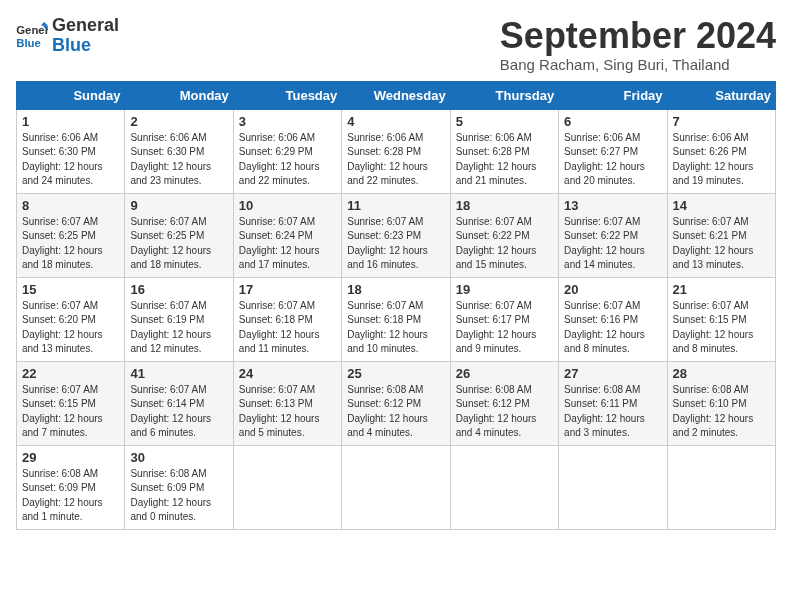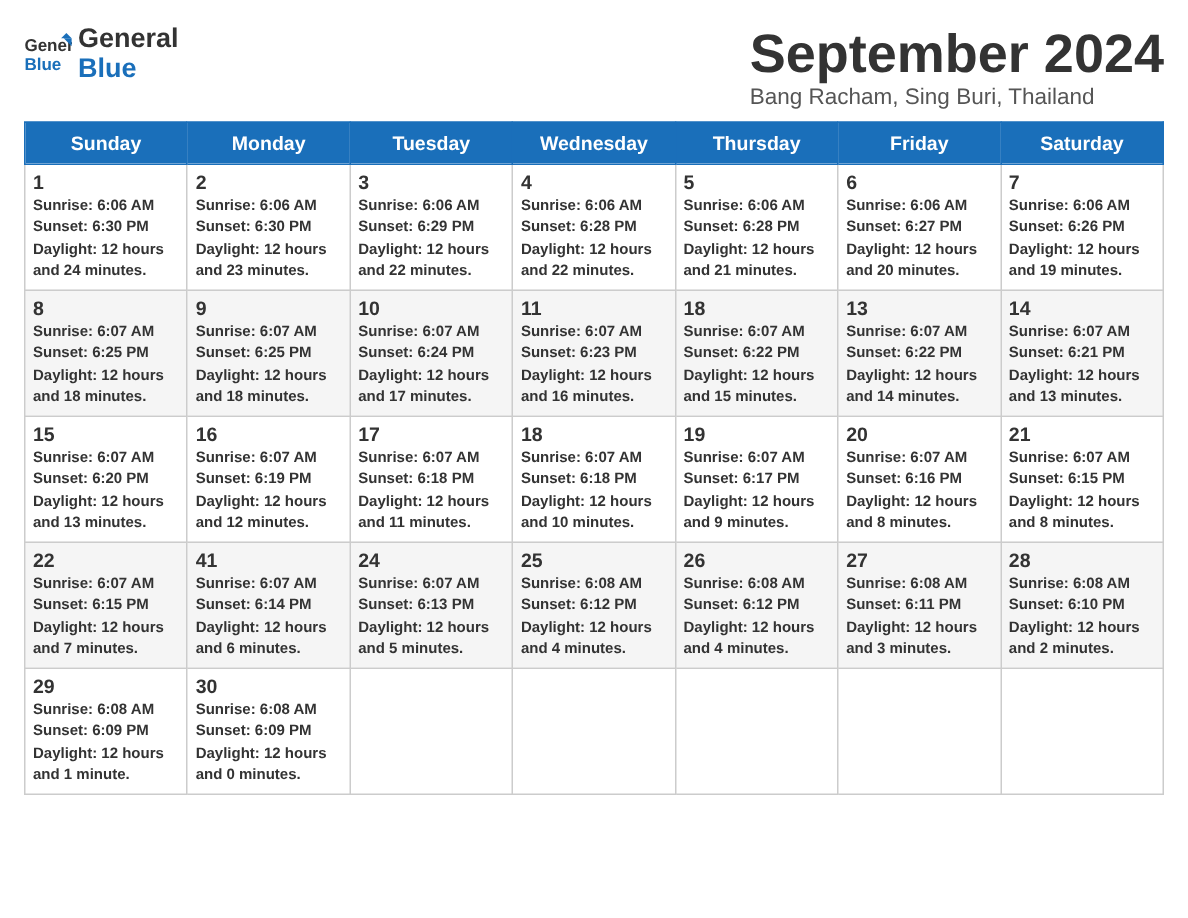--- a/index.html
+++ b/index.html
@@ -41,21 +41,21 @@
       width: 100%;
       border-collapse: collapse;
       table-layout: fixed;
     }
     .calendar-table th {
       background-color: #1a6fba;
       color: #fff;
       font-size: 13px;
       font-weight: bold;
       padding: 6px 4px;
-      text-align: center;
+      text-align: right;
       border: 1px solid #1a6fba;
     }
     .calendar-table td {
       border: 1px solid #ccc;
       vertical-align: top;
       padding: 4px 5px;
       font-size: 10.5px;
       color: #333;
       height: 82px;
       background: #fff;
@@ -66,21 +66,20 @@
     .day-number {
       font-size: 13px;
       font-weight: bold;
       display: block;
       margin-bottom: 2px;
     }
     .day-info {
       font-size: 10px;
       line-height: 1.45;
       color: #333;
-      font-weight: bold;
     }
     .empty-cell {
       background: #fff !important;
     }
   </style>
 </head>
 <body>
 
 <div class="header-section">
   <div class="logo">

